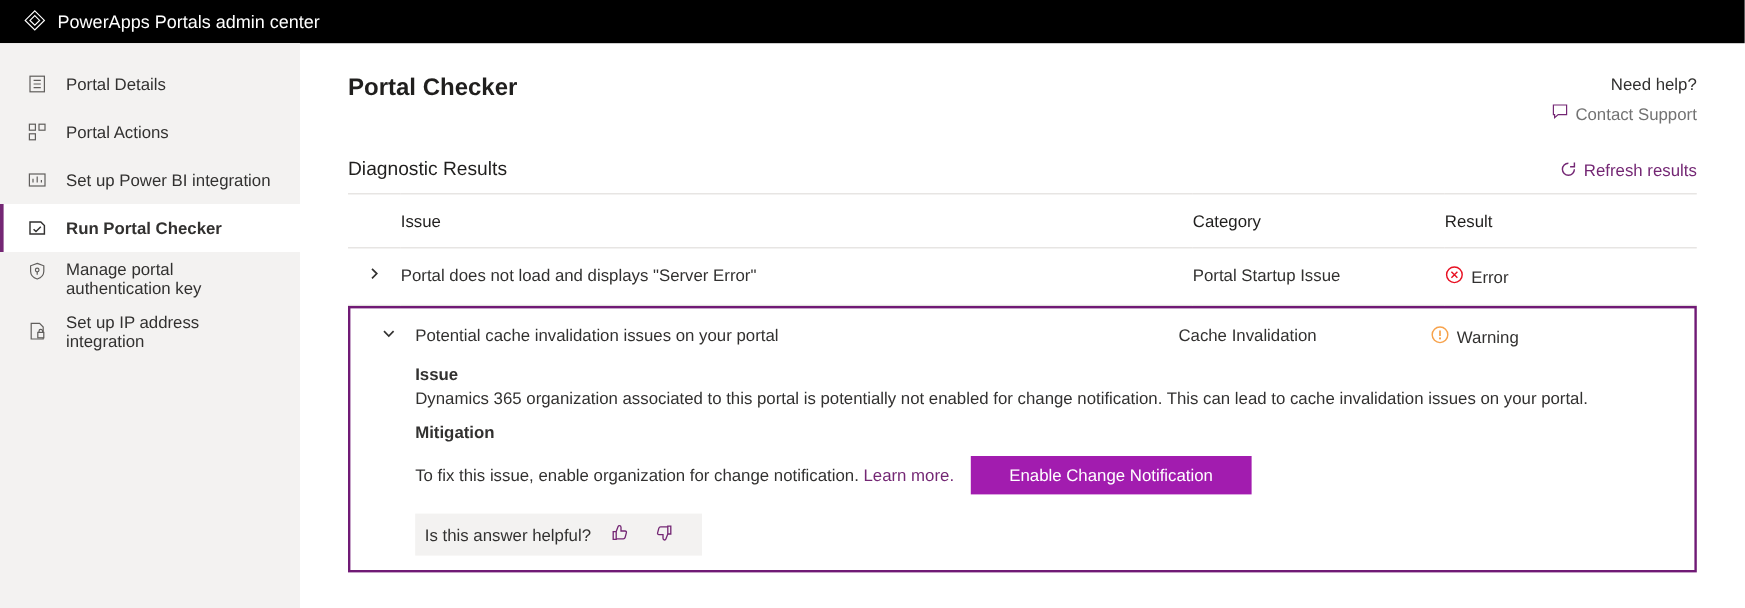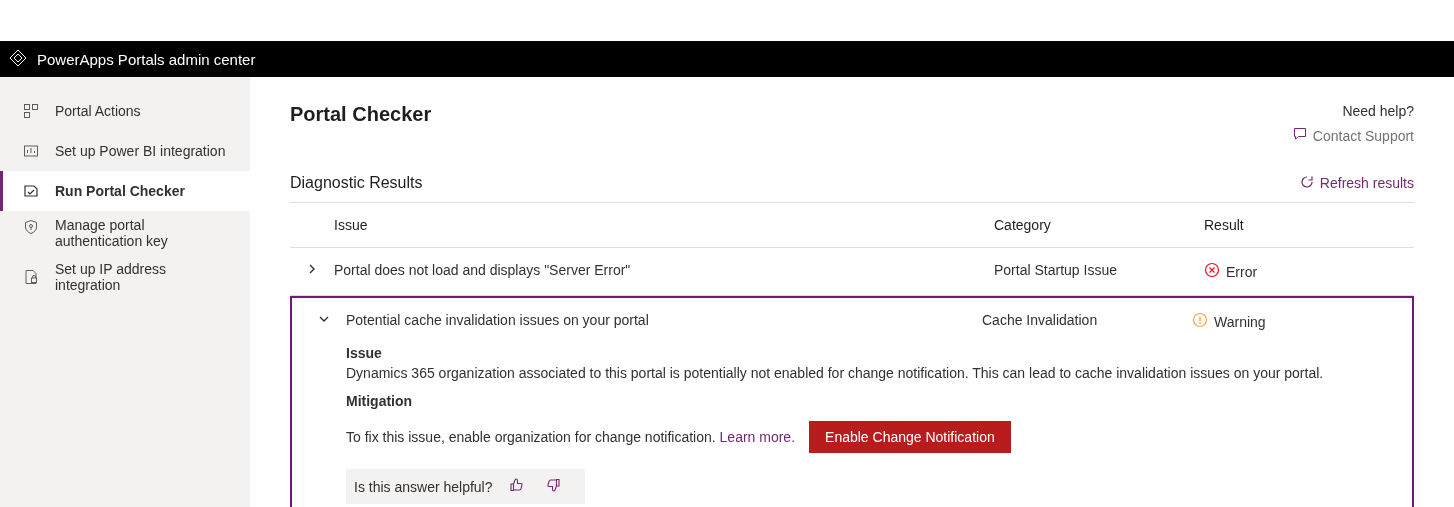--- a/index.html
+++ b/index.html
@@ -1,18 +1,18 @@
 <!DOCTYPE html>
 <html><head>
 <meta charset="utf-8">
 <style>
   * { box-sizing: border-box; margin: 0; padding: 0; font-family: "Segoe UI", Arial, sans-serif; }
   body { background: #fff; color: #323130; font-size: 14px; width: 1454px; }
 
-  .topbar { background: #000; color: #fff; height: 36px; display: flex; align-items: center; padding: 0 9px; margin-top: 41px; }
+  .topbar { background: #000; color: #fff; height: 36px; display: flex; align-items: center; padding: 0 20px; }
   .topbar svg { margin-right: 10px; }
   .topbar .title { font-size: 15px; font-weight: 400; }
 
   .page { display: flex; }
 
   .sidebar { width: 250px; background: #f3f2f1; min-height: 471px; padding-top: 14px; }
   .sidebar-item {
     display: flex; align-items: center; height: 40px; padding: 0 20px;
     cursor: pointer; color: #323130; font-size: 14px;
     border-left: 3px solid transparent;
@@ -51,21 +51,21 @@
 
   .highlight-box { border: 2px solid #701a75; padding: 0 10px 12px 10px; margin-top: 0px; }
 
   .detail-block { padding: 6px 0 0 44px; }
   .detail-label { font-weight: 600; font-size: 14px; margin-bottom: 4px; }
   .detail-text { font-size: 14px; color: #323130; }
   .mitigation-row { display: flex; align-items: center; margin-top: 12px; flex-wrap: wrap;}
   .mitigation-text { margin-right: 14px; }
   .learn-more { color: #742774; cursor: pointer; }
   .action-btn {
-    background: #b91c1c; color: #fff; border: none; padding: 8px 16px;
+    background: #a21caf; color: #fff; border: none; padding: 8px 32px;
     font-size: 14px; cursor: pointer;
   }
   .feedback-box {
     background: #f3f2f1; display: inline-flex; align-items: center;
     padding: 8px 8px; margin-top: 16px;
   }
   .feedback-box span { margin-right: 12px; }
   .feedback-box svg { margin: 0 4px; cursor: pointer; }
 </style>
 </head>
@@ -79,20 +79,31 @@
           <path d="M9 5 L13 9 L9 13 L5 9 Z"></path>
         </g>
       </svg>
   </span>
   <span class="title">PowerApps Portals admin center</span>
 </div>
 
 <div class="page">
 
   <nav class="sidebar">
+    <div class="sidebar-item">
+      <span class="icon">
+        <svg width="16" height="16" viewBox="0 0 16 16">
+            <rect x="2" y="1.5" width="12" height="13" fill="none" stroke="#605e5c"></rect>
+            <line x1="5" y1="5" x2="11" y2="5" stroke="#605e5c"></line>
+            <line x1="5" y1="8" x2="11" y2="8" stroke="#605e5c"></line>
+            <line x1="5" y1="11" x2="11" y2="11" stroke="#605e5c"></line>
+          </svg>
+      </span>
+      <span>Portal Details</span>
+    </div>
     <div class="sidebar-item">
       <span class="icon">
         <svg width="16" height="16" viewBox="0 0 16 16" fill="none" stroke="#605e5c">
             <rect x="1.5" y="1.5" width="5" height="5"></rect>
             <rect x="9.5" y="1.5" width="5" height="5"></rect>
             <rect x="1.5" y="9.5" width="5" height="5"></rect>
           </svg>
       </span>
       <span>Portal Actions</span>
     </div>

